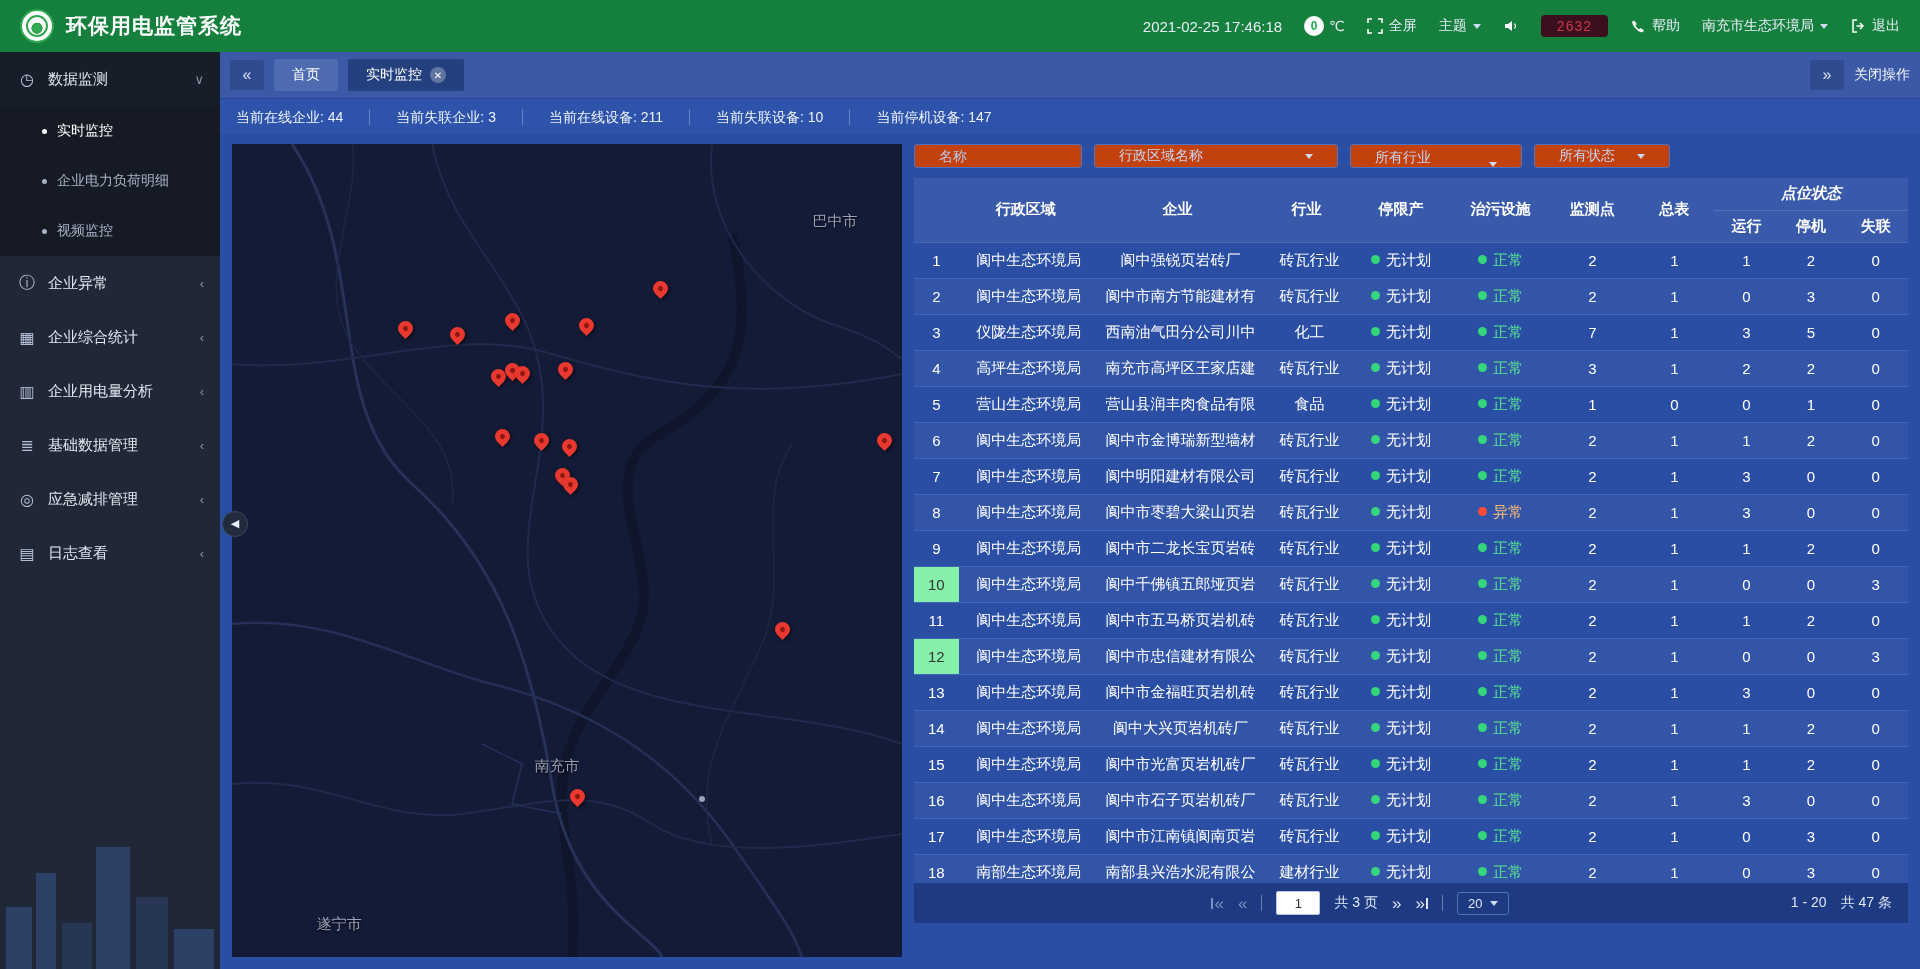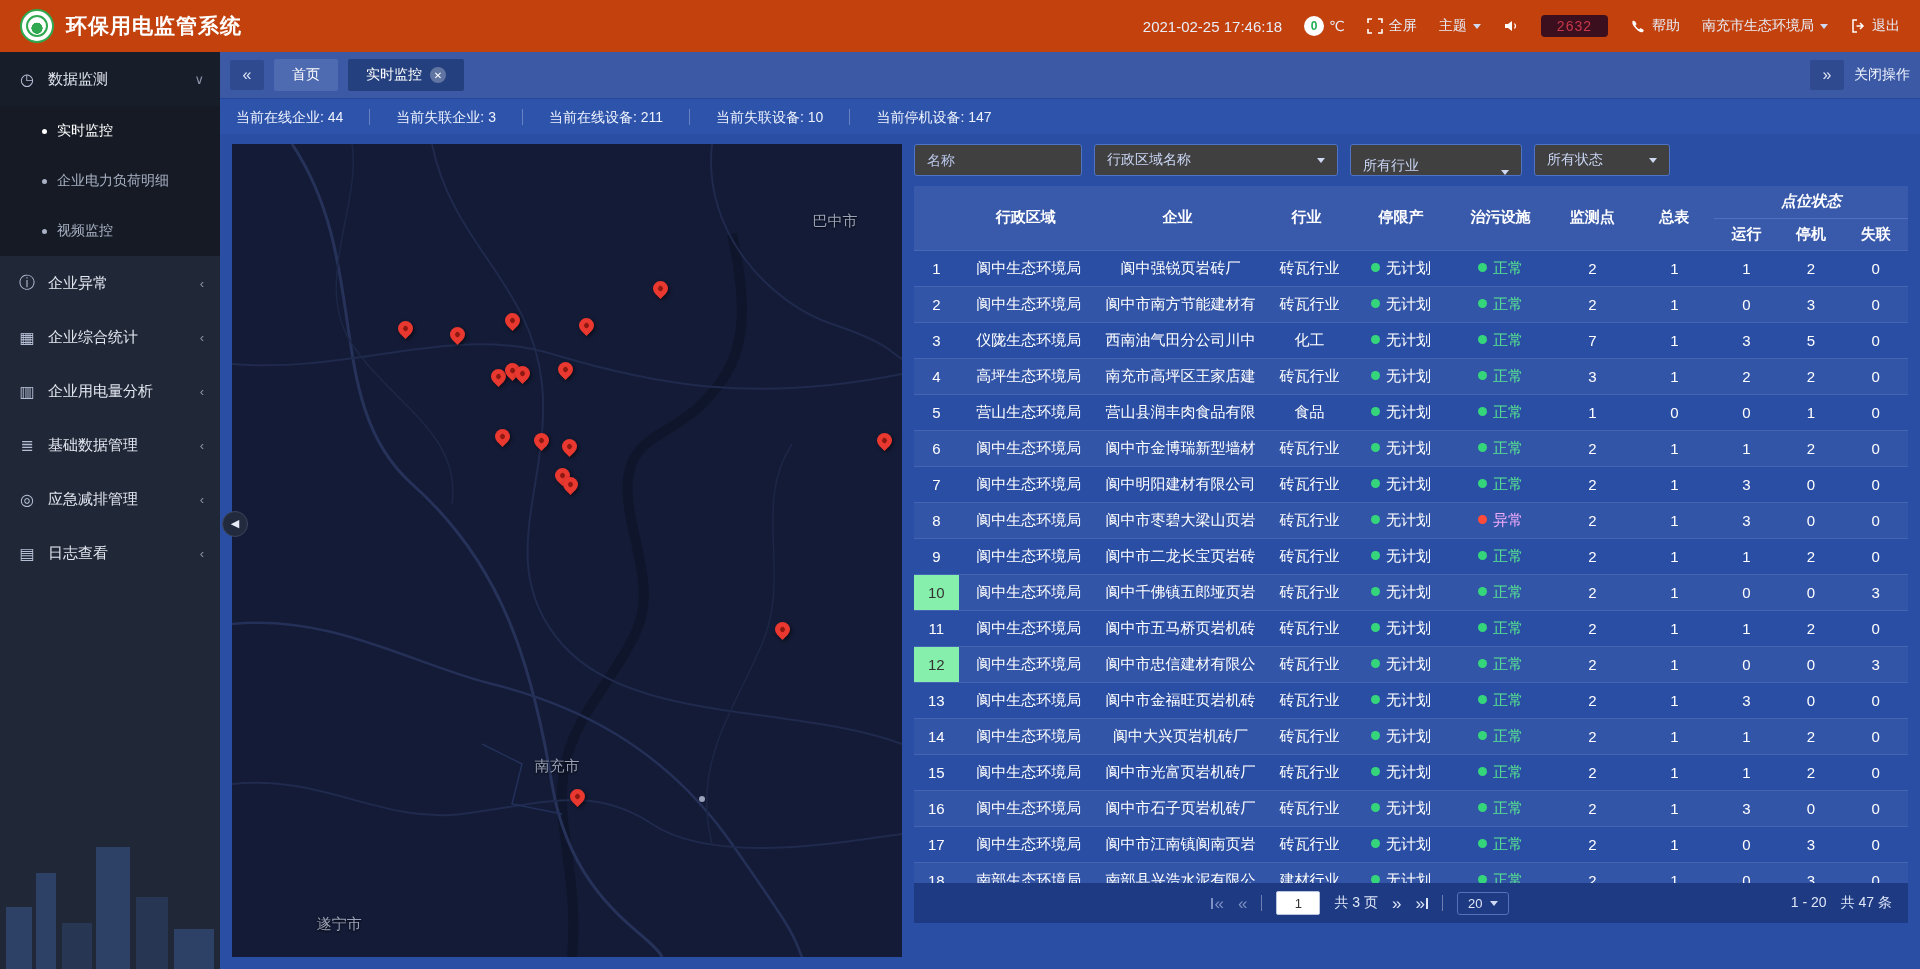--- a/index.html
+++ b/index.html
@@ -1,20 +1,20 @@
 <!DOCTYPE html>
 <html><head>
 <meta charset="utf-8">
 <style>
   * { box-sizing: border-box; margin: 0; padding: 0; }
   html, body { width: 1920px; height: 969px; overflow: hidden; }
   body { font-family: "Liberation Sans", "DejaVu Sans", sans-serif; background: #2a4ea4; color: #fff; }
 
   
-  .topbar { height: 52px; background: #c2410c; display: flex; align-items: center; padding: 0 20px; }
+  .topbar { height: 52px; background: #15803d; display: flex; align-items: center; padding: 0 20px; }
   .brand { display: flex; align-items: center; gap: 12px; }
   .logo { width: 34px; height: 34px; border-radius: 50%; background: #fff; border: 2px solid #2fa84f; position: relative; flex: none; }
   .logo::after { content: ''; position: absolute; inset: 4px; border-radius: 50%; border: 2px solid #2fa84f;
                  background: radial-gradient(circle at 50% 62%, #2fa84f 38%, transparent 40%); }
   .app-title { font-size: 21px; font-weight: bold; letter-spacing: 1px; }
   .top-right { margin-left: auto; display: flex; align-items: center; gap: 22px; font-size: 14px; color: #e8edf8; }
   .datetime { font-size: 15px; }
   .temp { display: flex; align-items: center; gap: 5px; }
   .temp-badge { width: 20px; height: 20px; border-radius: 50%; background: #fff; color: #1fae54; font-size: 12px; font-weight: bold; display: flex; align-items: center; justify-content: center; }
   .top-item { display: flex; align-items: center; gap: 6px; cursor: pointer; white-space: nowrap; }
@@ -65,21 +65,21 @@
   .map-panel svg.roads { position: absolute; inset: 0; }
   .city-label { position: absolute; transform: translate(-50%,-50%); color: #99a2b8; font-size: 15px; text-shadow: 0 1px 2px #000; white-space: nowrap; }
   .pin { position: absolute; transform: translate(-50%,-100%); width: 16px; height: 16px; }
   .pin i { display: block; width: 15px; height: 15px; background: #e8382f; border-radius: 50% 50% 50% 0; transform: rotate(-45deg); box-shadow: 0 2px 4px rgba(0,0,0,.55); }
   .pin i::after { content: ''; position: absolute; width: 5px; height: 5px; border-radius: 50%; background: #8e1911; top: 5px; left: 5px; }
   .collapse-handle { position: absolute; left: 2px; top: 50%; width: 26px; height: 26px; border-radius: 50%; background: #222a3e; border: 1px solid #3c465f; color: #e8ecf5; display: flex; align-items: center; justify-content: center; font-size: 11px; cursor: pointer; z-index: 5; }
 
   
   .table-panel { flex: 1; min-width: 0; display: flex; flex-direction: column; margin-bottom: 34px; }
   .filters { display: flex; gap: 12px; margin-bottom: 10px; }
-  .f-input, .f-select { height: 32px; background: #404040; border: 1px solid #4f74c6; border-radius: 3px; color: #c9d5f4; font-size: 14px; padding: 0 12px; display: flex; align-items: center; }
+  .f-input, .f-select { height: 24px; background: #c2410c; border: 1px solid #4f74c6; border-radius: 3px; color: #c9d5f4; font-size: 14px; padding: 0 24px; display: flex; align-items: center; }
   input.f-input { outline: none; font-family: inherit; }
   input.f-input::placeholder { color: #b9c6ea; }
   .f-select { justify-content: space-between; cursor: pointer; }
   .f-name { width: 168px; }
   .f-region { width: 244px; }
   .f-industry { width: 172px; align-items: flex-end; }
   .f-status { width: 136px; }
 
   .table-scroll { flex: 1; overflow: hidden; }
   table.grid { width: 100%; border-collapse: collapse; table-layout: fixed; font-size: 15px; color: #fff; }
@@ -87,21 +87,21 @@
   th.group-head { font-style: italic; }
   table.grid td { height: 36px; border-bottom: 1px solid rgba(125,155,220,.30); text-align: center; white-space: nowrap; overflow: hidden; }
   tbody tr:nth-child(even) { background: rgba(255,255,255,.045); }
   td.t-left, th.t-left { text-align: left; padding-left: 6px; }
   td.c-idx.selected { background: #86efac; color: #333; }
   .dot { display: inline-block; width: 9px; height: 9px; border-radius: 50%; margin-right: 6px; vertical-align: 1px; }
   .dot.ok { background: #35d57c; }
   .st-ok .dot { background: #35d57c; }
   .st-ok .st-text { color: #57e393; }
   .st-alert .dot { background: #ff4b3a; }
-  .st-alert .st-text { color: #f0abfc; }
+  .st-alert .st-text { color: #fdba74; }
 
   .pagination { height: 40px; background: #1d3a82; display: flex; align-items: center; padding: 0 16px; font-size: 14px; color: #dfe6f8; }
   .pg-group { display: flex; align-items: center; gap: 14px; margin: 0 auto; }
   .pg-ic { cursor: pointer; font-size: 17px; line-height: 1; display: flex; align-items: center; }
   .pg-ic.disabled { color: #7e90c4; cursor: default; }
   .pg-ic.first::before { content: ''; border-left: 2px solid currentColor; height: 11px; margin-right: 1px; }
   .pg-ic.last::after { content: ''; border-right: 2px solid currentColor; height: 11px; margin-left: 1px; }
   .pg-sep { width: 1px; height: 16px; background: rgba(255,255,255,.35); }
   .pg-input { width: 44px; height: 24px; border: 1px solid #b9c4e0; border-radius: 2px; background: #fff; color: #333; text-align: center; font-size: 13px; outline: none; font-family: inherit; }
   .pg-size { display: flex; align-items: center; gap: 8px; border: 1px solid #5272bd; border-radius: 3px; padding: 3px 10px; cursor: pointer; font-size: 13px; text-align: center; }

